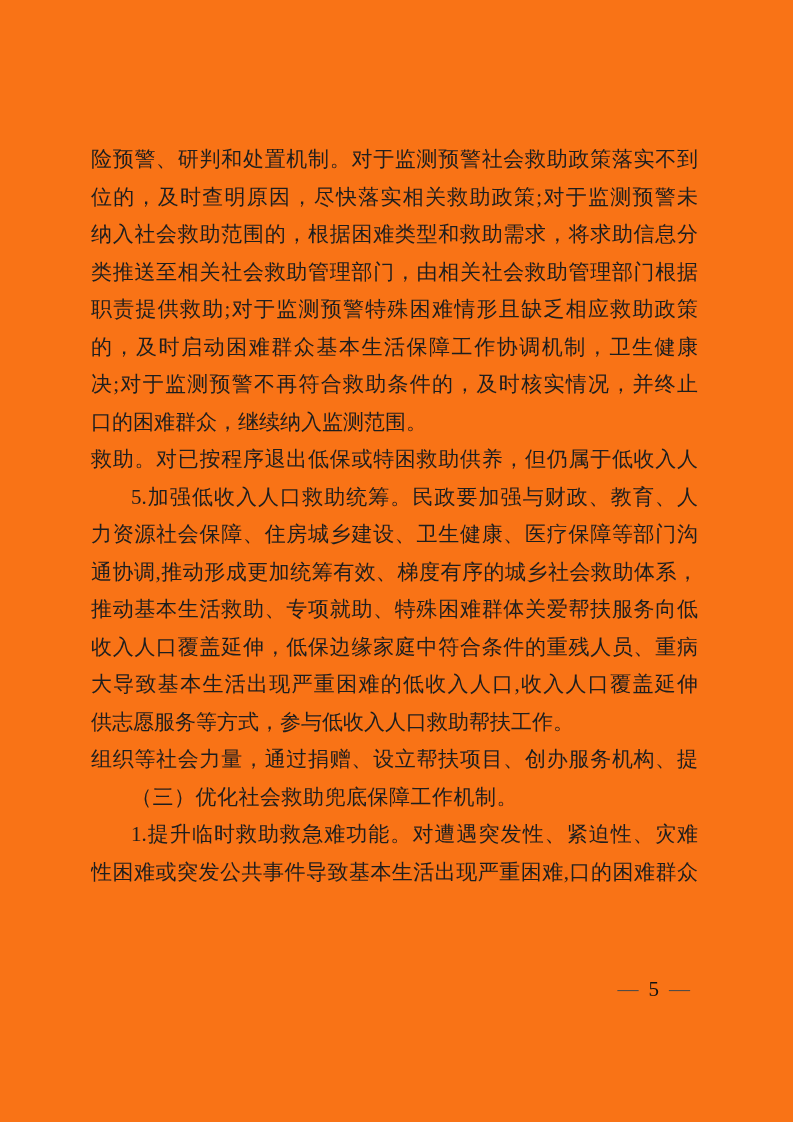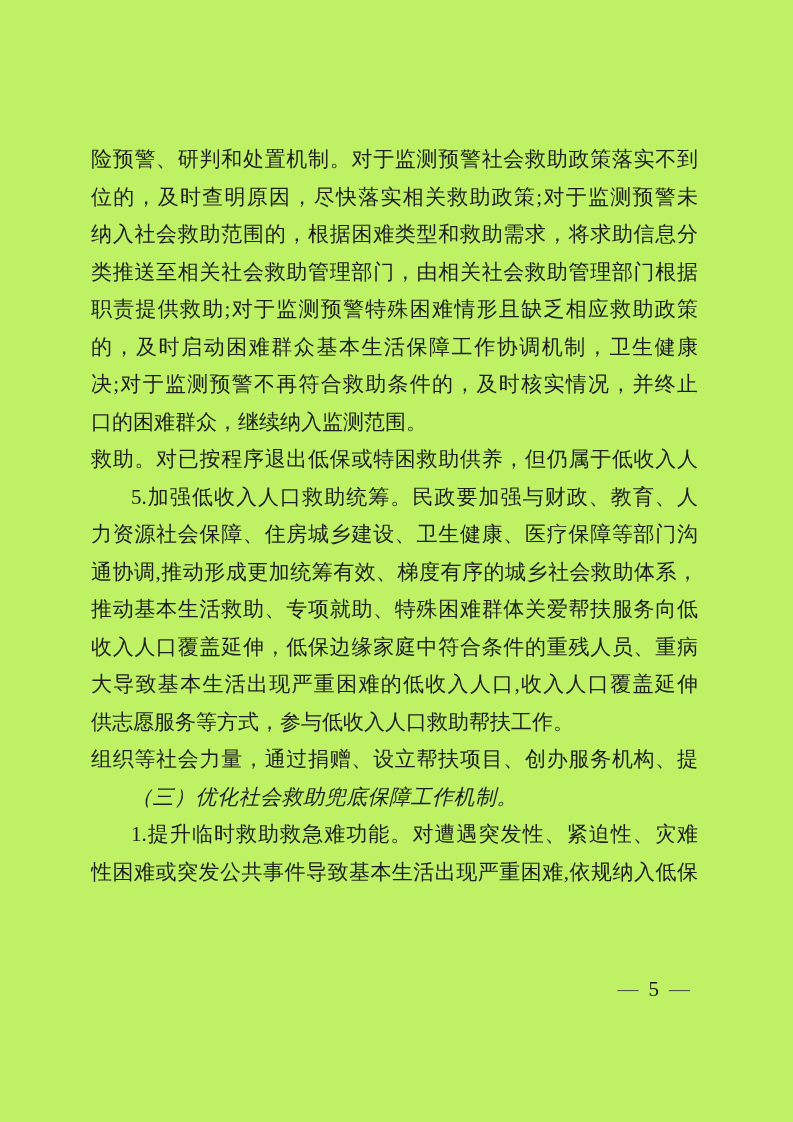--- a/index.html
+++ b/index.html
@@ -2,21 +2,21 @@
 <html><head>
 <meta charset="utf-8">
 <style>
   * { margin: 0; padding: 0; box-sizing: border-box; }
   html, body { background: #e8e8e8; }
   .page {
     position: relative;
     width: 793px;
     height: 1122px;
     margin: 0 auto;
-    background: #bef264;
+    background: #f97316;
     font-family: "Liberation Serif", "DejaVu Serif", serif;
     overflow: hidden;
   }
   .text-block {
     position: absolute;
     left: 91px;
     top: 141px;
     width: 607px;
   }
   .line {
@@ -29,21 +29,20 @@
     overflow: hidden;
   }
   .line.last {
     text-align: left;
     text-align-last: left;
   }
   .line.indent {
     padding-left: 40px;
   }
   .line.heading {
-    font-style: italic;
     letter-spacing: 0.5px;
   }
   .page-number {
     position: absolute;
     top: 976px;
     right: 96px;
     font-size: 21px;
     line-height: 26px;
     color: #111111;
     white-space: nowrap;
@@ -86,21 +85,21 @@
       <div class="line last">供志愿服务等方式，参与低收入人口救助帮扶工作。</div>
       <div class="line">组织等社会力量，通过捐赠、设立帮扶项目、创办服务机构、提</div>
     </div>
 
     <div>
       <div class="line indent heading last">（三）优化社会救助兜底保障工作机制。</div>
     </div>
 
     <div>
       <div class="line indent">1.提升临时救助救急难功能。对遭遇突发性、紧迫性、灾难</div>
-      <div class="line">性困难或突发公共事件导致基本生活出现严重困难,依规纳入低保</div>
+      <div class="line">性困难或突发公共事件导致基本生活出现严重困难,口的困难群众</div>
     </div>
 
   </div>
 
   <div class="page-number">
     <span class="dash">—</span><span class="num">5</span><span class="dash">—</span>
   </div>
 
 </div>
 

